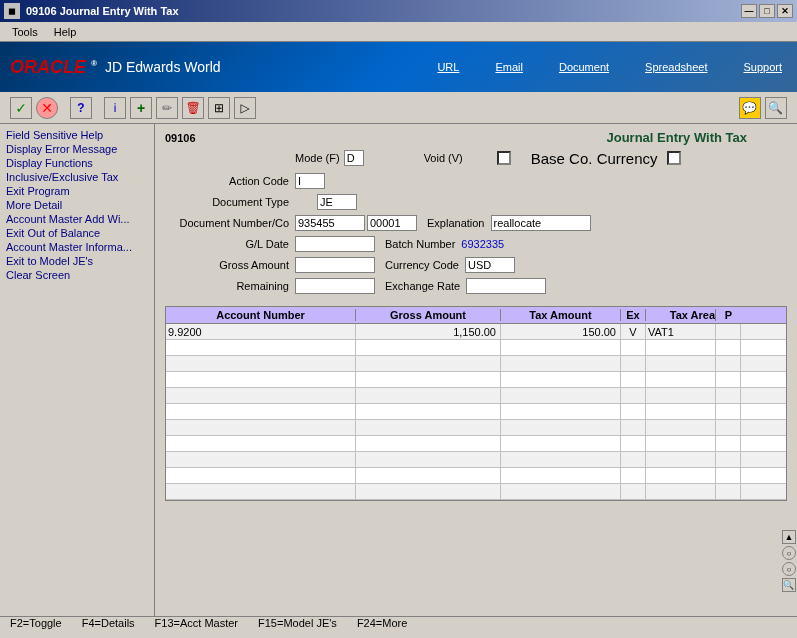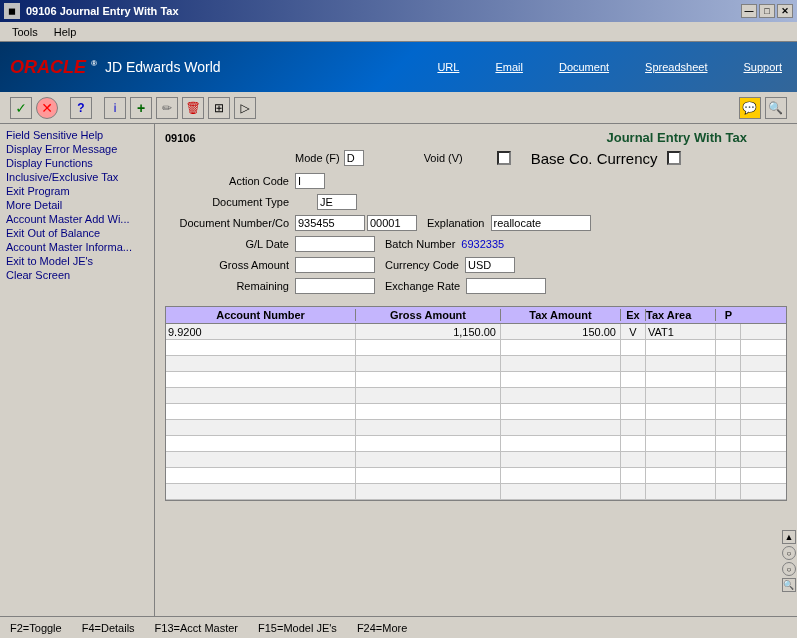--- a/index.html
+++ b/index.html
@@ -183,21 +183,21 @@
     .table-header {
       display: flex;
       background: #c4b5fd;
       border-bottom: 1px solid #808080;
       padding: 2px 0;
     }
     .col-account { width: 190px; text-align: center; font-size: 11px; font-weight: bold; border-right: 1px solid #808080; }
     .col-gross { width: 145px; text-align: center; font-size: 11px; font-weight: bold; border-right: 1px solid #808080; }
     .col-tax { width: 120px; text-align: center; font-size: 11px; font-weight: bold; border-right: 1px solid #808080; }
     .col-ex { width: 25px; text-align: center; font-size: 11px; font-weight: bold; border-right: 1px solid #808080; }
-    .col-taxarea { width: 70px; text-align: left; font-size: 11px; font-weight: bold; border-right: 1px solid #808080; }
+    .col-taxarea { width: 70px; text-align: right; font-size: 11px; font-weight: bold; border-right: 1px solid #808080; }
     .col-p { width: 25px; text-align: center; font-size: 11px; font-weight: bold; }
 
     .table-row-data {
       display: flex;
       border-bottom: 1px solid #c0c0c0;
       min-height: 16px;
     }
     .table-row-data:nth-child(odd) { background: #f0f0f0; }
     .table-row-data:nth-child(even) { background: white; }
     .cell { font-size: 11px; padding: 1px 2px; border-right: 1px solid #c0c0c0; display: flex; align-items: center; }
@@ -207,21 +207,20 @@
     .cell-ex { width: 25px; justify-content: center; }
     .cell-taxarea { width: 70px; }
     .cell-p { width: 25px; }
 
     
     #status-bar {
       background: #d4d0c8;
       height: 22px;
       border-top: 1px solid #808080;
       display: flex;
-      align-items: center;
       padding: 0 10px;
       font-size: 11px;
       gap: 20px;
     }
 
     
     .checkbox-field {
       width: 14px; height: 14px;
       border: 2px inset #808080;
       background: white;

